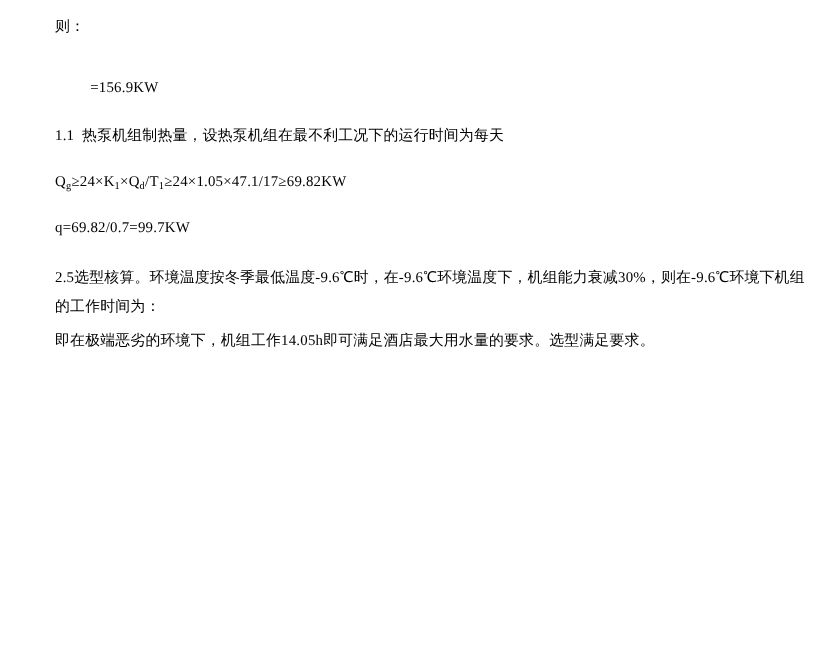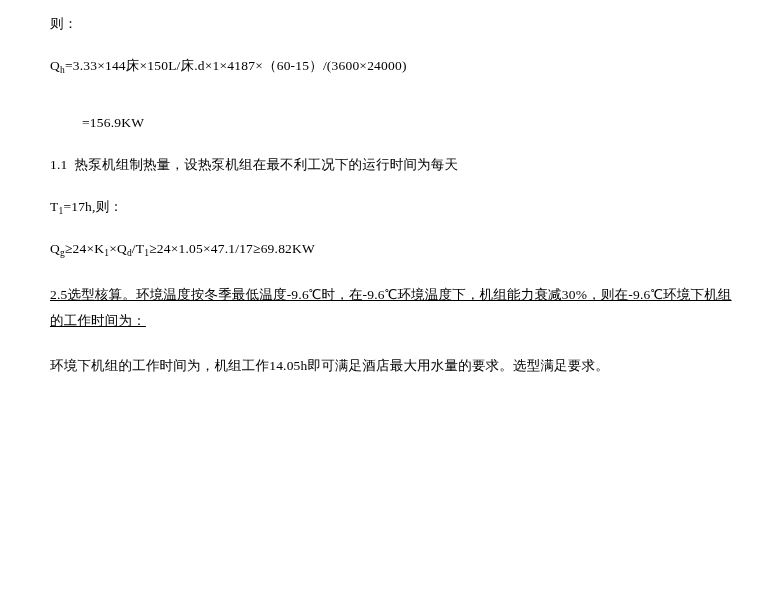--- a/index.html
+++ b/index.html
@@ -36,50 +36,48 @@
     padding-left: 24px;
   }
   .para.indent2 {
     padding-left: 56px;
     margin-top: 36px;
   }
   .para.flow {
     padding-left: 24px;
     text-indent: 0;
     line-height: 1.95;
-    margin-bottom: 22px;
-    text-decoration: underline;
+    margin-bottom: 8px;
   }
   sub {
     font-size: 9.5px;
     vertical-align: baseline;
     position: relative;
     top: 3px;
   }
 </style>
 </head>
 <body>
 
 <div class="page">
   <div class="doc-body">
 
     <p class="para indent1"><span>则：</span></p>
 
-    <p class="para indent1"><span>Q<sub>h</sub>=3.33×144床×150L/床.d×1×4187×（60-15）/(3600×24000)</span></p>
 
     <p class="para indent2"><span>=156.9KW</span></p>
 
     <p class="para indent1"><span>1.1  热泵机组制热量，设热泵机组在最不利工况下的运行时间为每天</span></p>
 
-    <p class="para indent1"><span>T<sub>1</sub>=17h,则：</span></p>
 
     <p class="para indent1"><span>Q<sub>g</sub>≥24×K<sub>1</sub>×Q<sub>d</sub>/T<sub>1</sub>≥24×1.05×47.1/17≥69.82KW</span></p>
 
 
+    <p class="para indent1"><span>q=69.82/0.7=99.7KW</span></p>
 
 
     <p class="para flow"><span>2.5选型核算。环境温度按冬季最低温度-9.6℃时，在-9.6℃环境温度下，机组能力衰减30%，则在-9.6℃环境下机组的工作时间为：</span></p>
 
 
-    <p class="para indent1"><span>环境下机组的工作时间为，机组工作14.05h即可满足酒店最大用水量的要求。选型满足要求。</span></p>
+    <p class="para indent1"><span>即在极端恶劣的环境下，机组工作14.05h即可满足酒店最大用水量的要求。选型满足要求。</span></p>
 
   </div>
 </div>
 
 </body></html>

